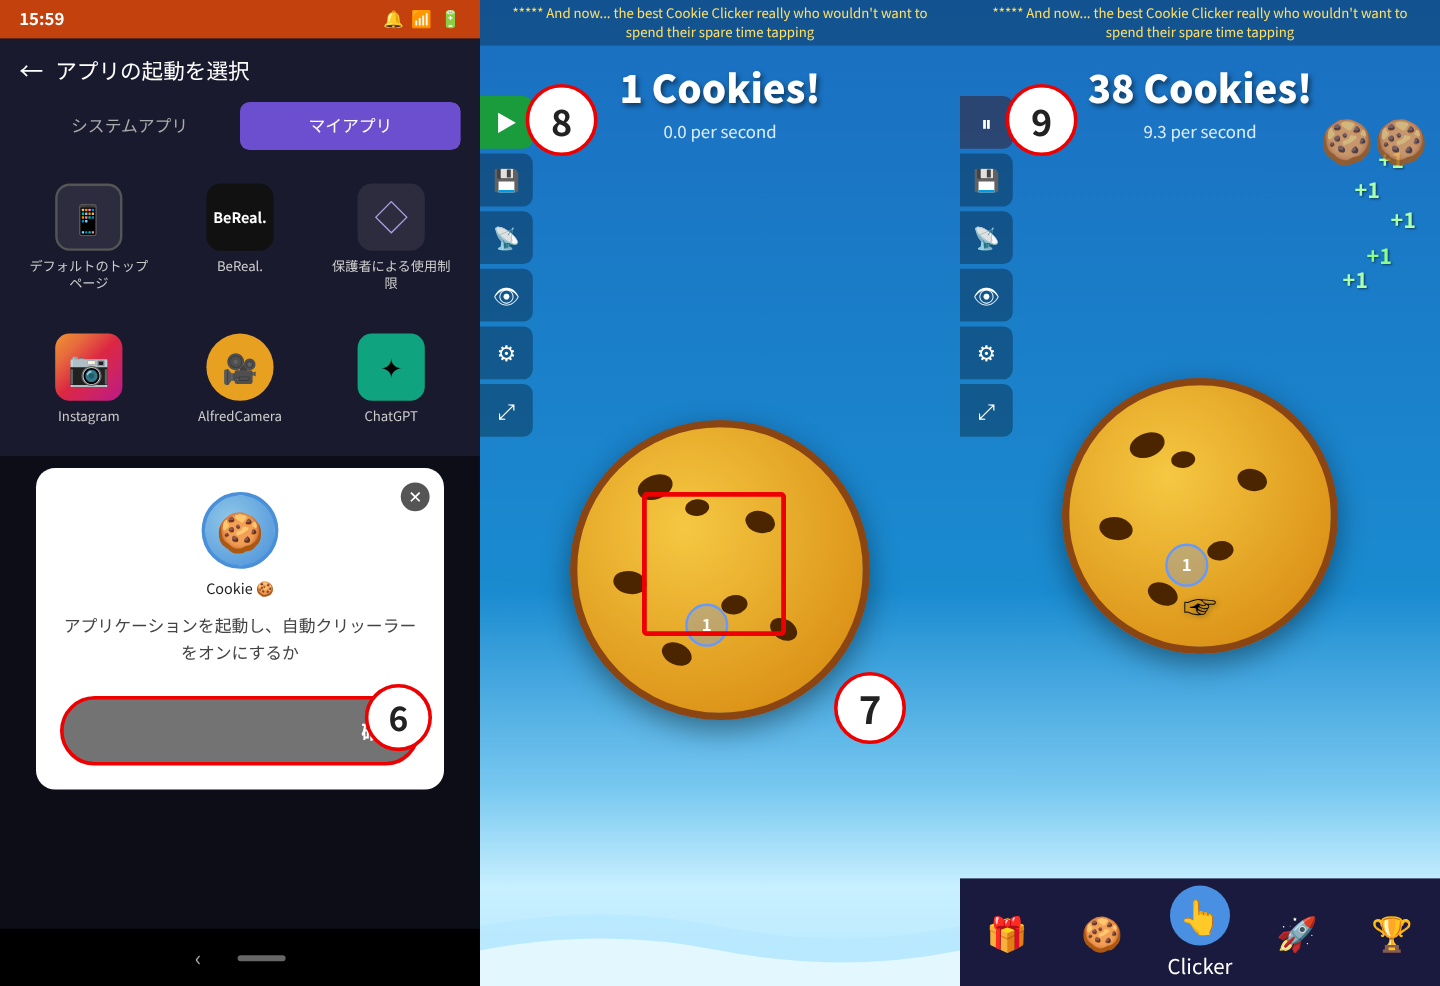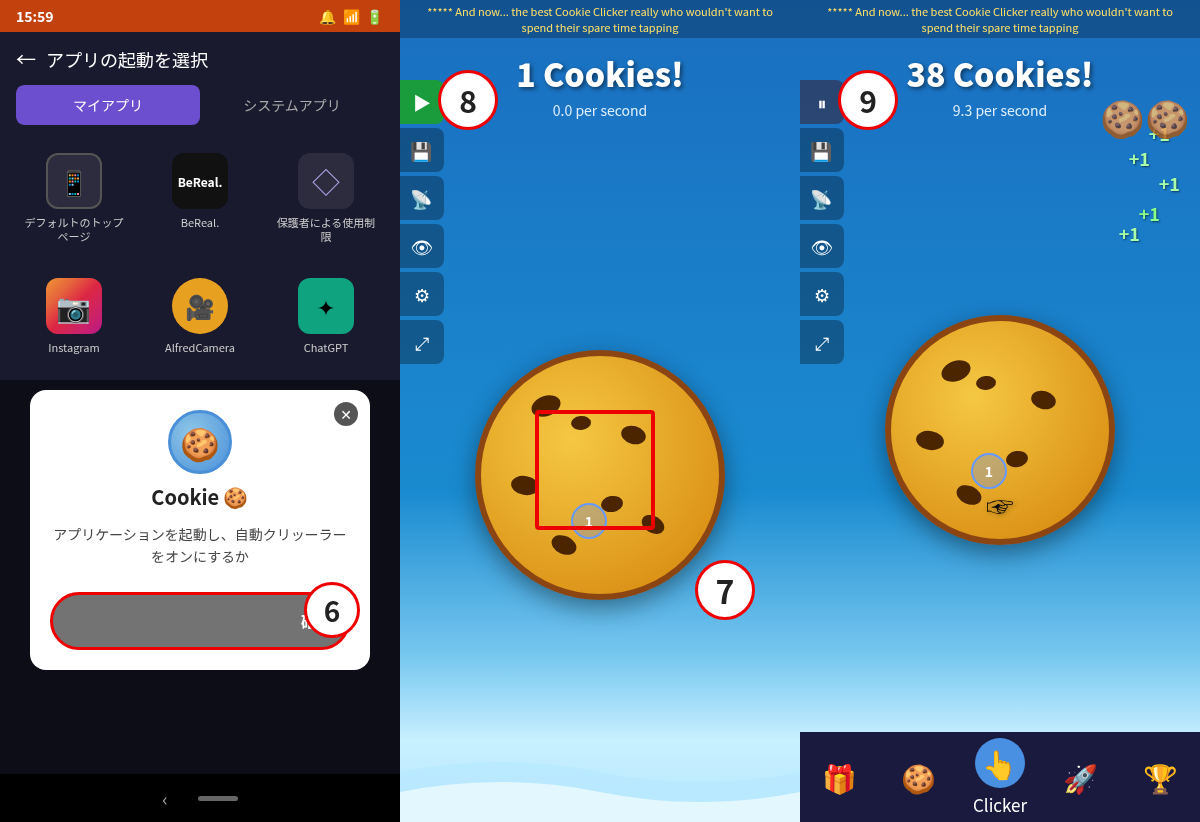--- a/index.html
+++ b/index.html
@@ -195,22 +195,22 @@
       margin: 0 auto 8px;
       display: flex;
       align-items: center;
       justify-content: center;
       font-size: 32px;
       border: 3px solid #4a90d9;
     }
 
     .dialog-title {
       text-align: center;
-      font-size: 20px;
-      font-weight: bold;
+      font-size: 12px;
+      font-weight: normal;
       color: #222;
       margin-bottom: 12px;
     }
 
     .dialog-text {
       color: #444;
       font-size: 14px;
       text-align: center;
       margin-bottom: 16px;
       line-height: 1.6;
@@ -492,22 +492,22 @@
       <span>🔋</span>
     </div>
   </div>
 
   <div class="app-selector-header">
     <span class="back-arrow">←</span>
     <span>アプリの起動を選択</span>
   </div>
 
   <div class="tabs-row">
+    <div class="tab-btn inactive">システムアプリ</div>
     <div class="tab-btn active">マイアプリ</div>
-    <div class="tab-btn inactive">システムアプリ</div>
   </div>
 
   <div class="apps-grid">
 
     <div class="app-item">
       <div class="app-icon phone-icon">📱</div>
       <span class="app-label">デフォルトのトップページ</span>
     </div>
 
     <div class="app-item">

